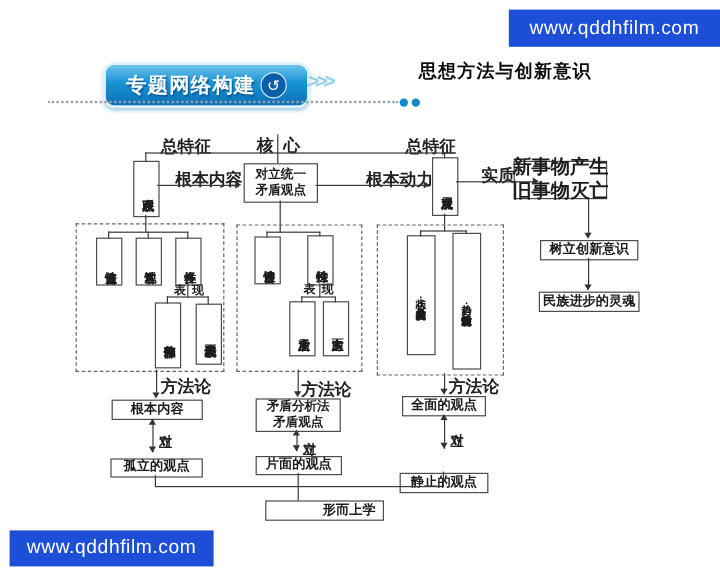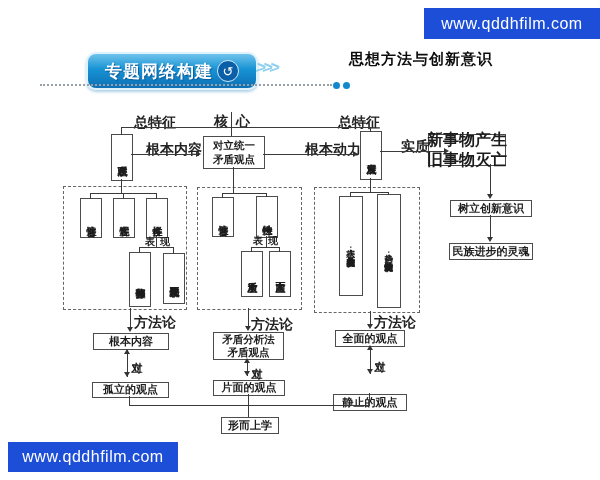--- a/index.html
+++ b/index.html
@@ -140,21 +140,21 @@
       </div>
     <div class="bx" style="left:92px;top:382px;width:75px;height:14px;">
         <span>孤立的观点</span>
       </div>
     <div class="bx" style="left:213px;top:380px;width:70px;height:14px;">
         <span>片面的观点</span>
       </div>
     <div class="bx" style="left:333px;top:394px;width:72px;height:15px;">
         <span>静止的观点</span>
       </div>
-    <div class="bx" style="left:221px;top:417px;width:56px;height:15px;">
+    <div class="bx" style="left:221px;top:417px;width:56px;height:15px;padding-left:41px;">
         <span>形而上学</span>
       </div>
 
     <span class="lbl" style="left:134px;top:114px;">总特征</span>
     <span class="lbl gap2" style="left:214px;top:113px;">核心</span>
     <span class="lbl" style="left:338px;top:114px;">总特征</span>
     <span class="lbl" style="left:146px;top:141px;">根本内容</span>
     <span class="lbl" style="left:305px;top:141px;font-family:Liberation Mono, monospace;">根本动力</span>
     <span class="lbl" style="left:401px;top:138px;">实质</span>
     <span class="lbl gap1" style="left:145px;top:235px;font-size:10px;">表现</span>

